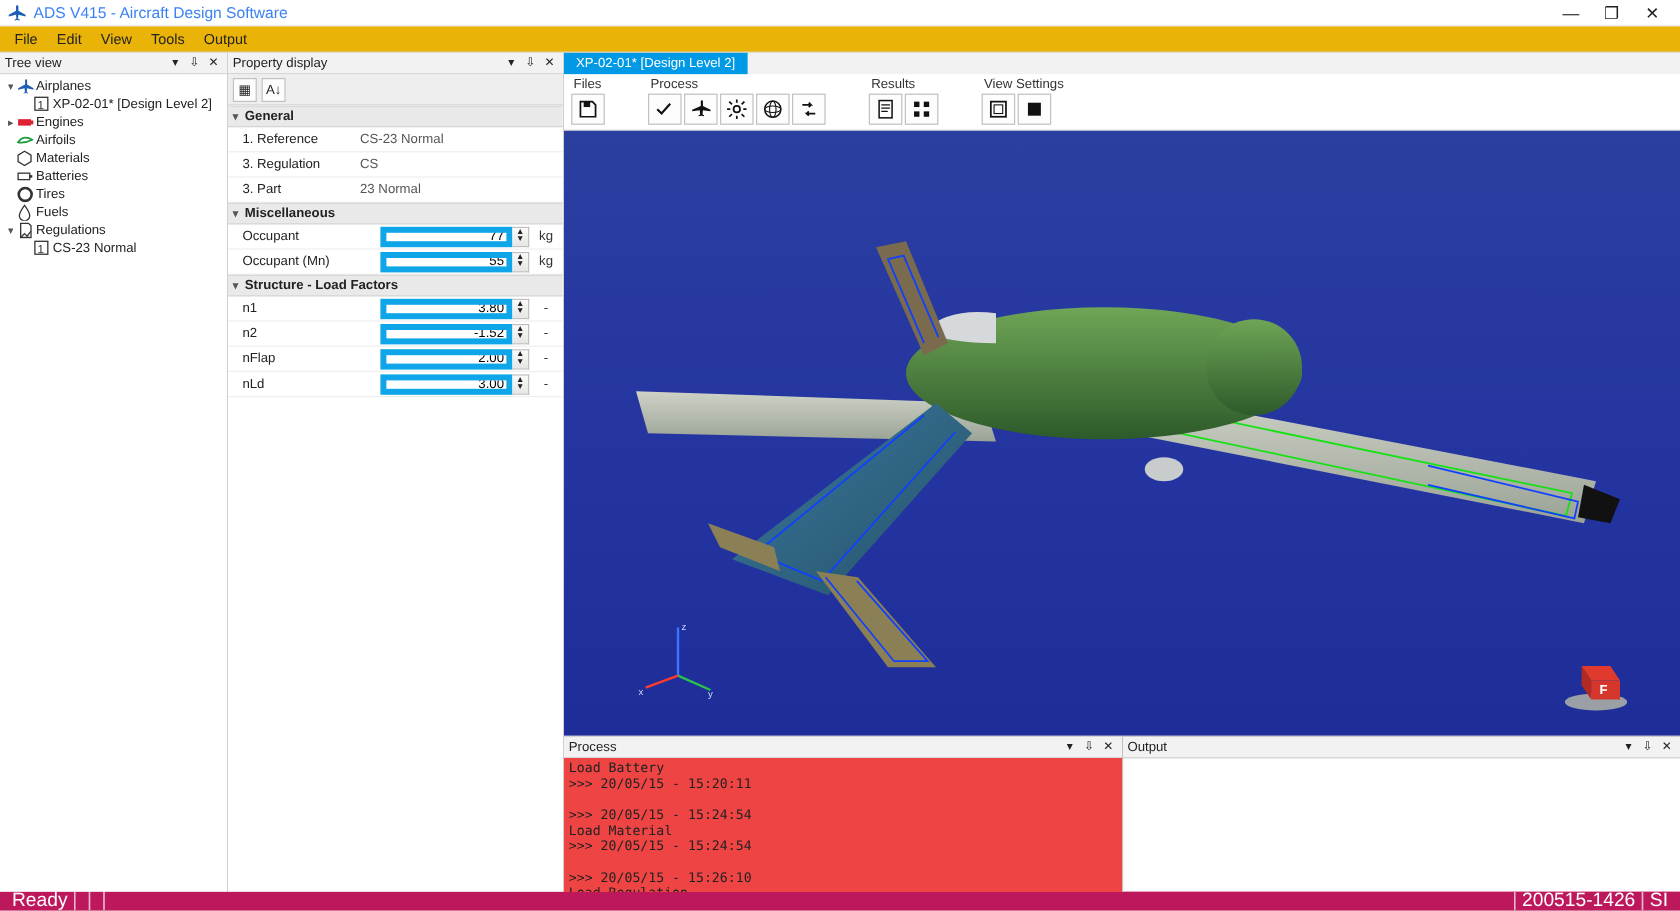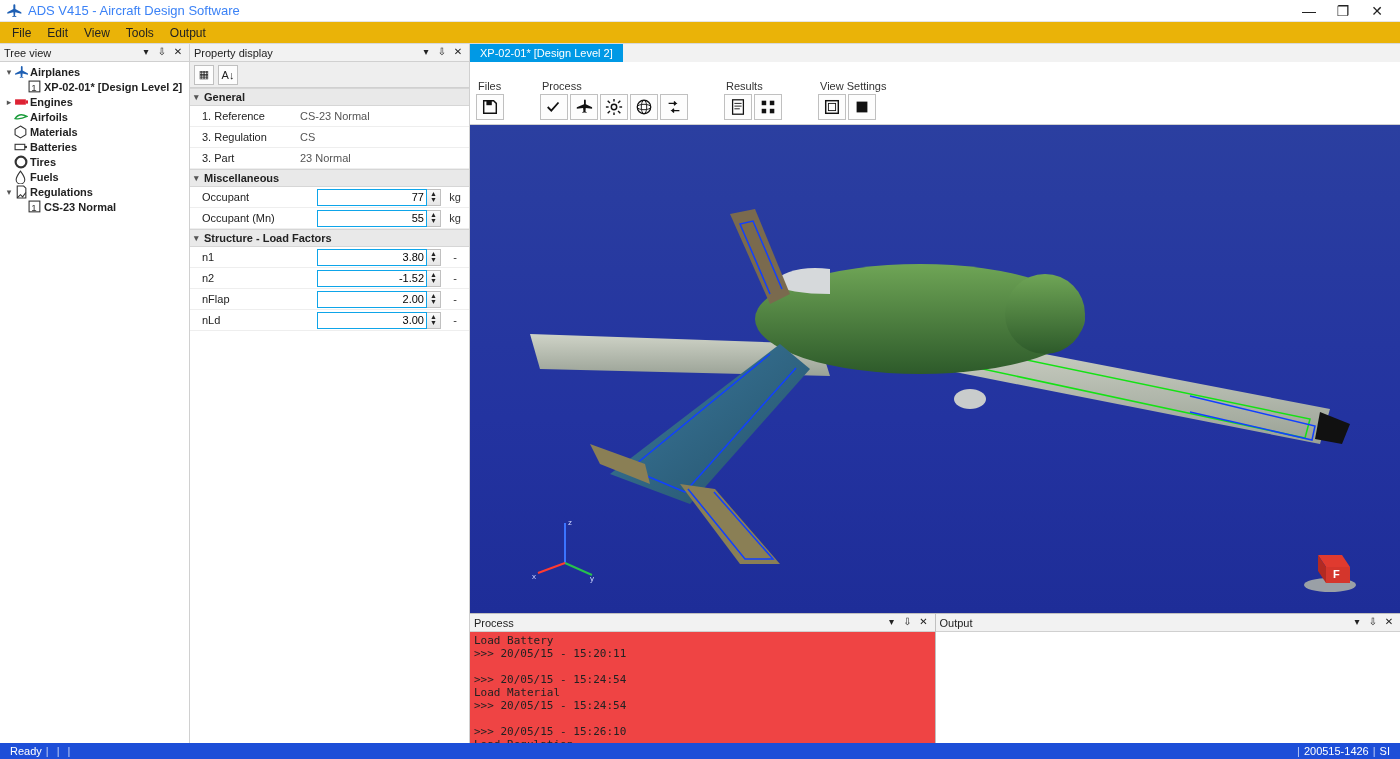--- a/index.html
+++ b/index.html
@@ -20,71 +20,71 @@
 
 
 .panel-tree { width: 190px; border-right: 1px solid #d0d0d0; display: flex; flex-direction: column; }
 .panel-header { height: 18px; background: #f2f2f2; border-bottom: 1px solid #d0d0d0; display: flex; align-items: center; padding: 0 4px; font-size: 11px; }
 .panel-header .spacer { flex: 1; }
 .panel-header .hdr-btn { width: 14px; height: 14px; text-align: center; margin-left: 2px; font-size: 10px; cursor: default; }
 .tree-body { flex: 1; overflow: auto; padding: 2px 0; background: #fff; }
 .tree-node { display: flex; align-items: center; height: 15px; white-space: nowrap; cursor: default; }
 .tree-toggle { width: 10px; text-align: center; font-size: 9px; color: #555; }
 .tree-icon { width: 14px; height: 14px; display: inline-flex; align-items: center; justify-content: center; margin-right: 2px; }
-.tree-label { font-size: 11px; font-weight: bold; }
+.tree-label { font-size: 11px; }
 .ind0 { padding-left: 4px; } .ind1 { padding-left: 18px; }
 
 
 .panel-prop { width: 280px; border-right: 1px solid #d0d0d0; display: flex; flex-direction: column; }
 .prop-toolbar { height: 26px; background: #eee; border-bottom: 1px solid #d0d0d0; display: flex; align-items: center; padding: 0 4px; gap: 4px; }
 .prop-toolbar .tb-btn { width: 20px; height: 20px; border: 1px solid #c0c0c0; background: #fdfdfd; display: flex; align-items: center; justify-content: center; font-size: 11px; }
 .prop-body { flex: 1; overflow: auto; background: #fff; }
 .prop-group-hdr { background: #e9e9e9; border-top: 1px solid #d6d6d6; border-bottom: 1px solid #d6d6d6; padding: 2px 4px; font-weight: bold; font-size: 11px; display: flex; align-items: center; }
 .prop-group-hdr .tw { width: 10px; font-size: 9px; color: #555; }
 .prop-row { display: flex; align-items: center; height: 21px; border-bottom: 1px solid #eee; }
 .prop-row .pname { width: 110px; padding-left: 12px; font-size: 11px; }
 .prop-row .pval { flex: 1; font-size: 11px; color: #555; }
 .prop-row .pinput { flex: 1; display:flex; justify-content:flex-end; }
-.prop-row .pinput input { width: 110px; height: 17px; border: 1px solid #0ea5e9; text-align: right; padding-right: 2px; font-size: 11px; }
+.prop-row .pinput input { width: 110px; height: 17px; border: 5px solid #0ea5e9; text-align: right; padding-right: 2px; font-size: 11px; }
 .prop-row .pspin { width: 14px; height: 17px; border: 1px solid #c0c0c0; border-left: none; background: linear-gradient(#fafafa,#e6e6e6); font-size: 7px; display:flex; flex-direction:column; align-items:center; justify-content:center; line-height:6px; }
 .prop-row .punit { width: 28px; text-align: center; font-size: 11px; color: #333; }
 
 
 .panel-right { flex: 1; display: flex; flex-direction: column; }
 
 
 .doc-tabs { height: 18px; background: #f2f2f2; display: flex; align-items: flex-end; }
 .doc-tab { background: #0099e5; color: #fff; padding: 2px 10px; font-size: 11px; height: 18px; display:flex; align-items:center; }
 
 
 .view-toolbar { background: #fff; border-bottom: 1px solid #d0d0d0; padding: 2px 6px 4px 6px; }
 .tb-groups { display: flex; gap: 36px; }
 .tb-group { display: flex; flex-direction: column; }
-.tb-group .grp-label { font-size: 11px; color: #333; margin-bottom: 2px; padding-left: 2px; margin-top: 16px; }
+.tb-group .grp-label { font-size: 11px; color: #333; margin-bottom: 2px; padding-left: 2px; }
 .tb-group .grp-btns { display: flex; gap: 2px; }
 .vtb-btn { width: 28px; height: 26px; border: 1px solid #c0c0c0; background: #fdfdfd; display: flex; align-items: center; justify-content: center; }
 .vtb-btn svg { width: 18px; height: 18px; }
 
 .view-tabstrip { height: 18px; background: #e6e6e6; border-bottom: 1px solid #c8c8c8; display:flex; }
 .view-tab { background: #d3d3d3; padding: 2px 18px; font-size: 11px; border-right:1px solid #bdbdbd; }
 
 
 .viewport { flex: 1; background: linear-gradient(#2b3fa0, #2333a0 60%, #1e2d98); position: relative; overflow:hidden; }
 .axis-gizmo { position:absolute; left:60px; bottom:30px; width:70px; height:70px; }
 .nav-cube { position:absolute; right:40px; bottom:20px; width:60px; height:50px; }
 
 
 .bottom-row { display:flex; height: 130px; border-top: 1px solid #c0c0c0; }
 .bpanel { flex:1; display:flex; flex-direction:column; border-right:1px solid #c0c0c0; }
 .bpanel:last-child { border-right:none; }
 .bpanel .panel-header { background:#f2f2f2; }
 .bpanel-body { flex:1; overflow:auto; background:#ef4444; padding:2px 4px; font-family: Consolas, monospace; font-size:11px; line-height:13px; white-space:pre; color:#222; }
 
 
-.statusbar { height:16px; background:#1d4ed8; color:#fff; display:flex; align-items:center; font-size:11px; padding:0 6px; }
+.statusbar { height:16px; background:#be185d; color:#fff; display:flex; align-items:center; font-size:16px; padding:0 6px; }
 .statusbar .spacer { flex:1; }
 .statusbar .cell { padding:0 4px; }
 .statusbar .sep { opacity:.7; }
 
 
 .ic { width:14px; height:14px; }
 </style>
 </head>
 <body>
 

